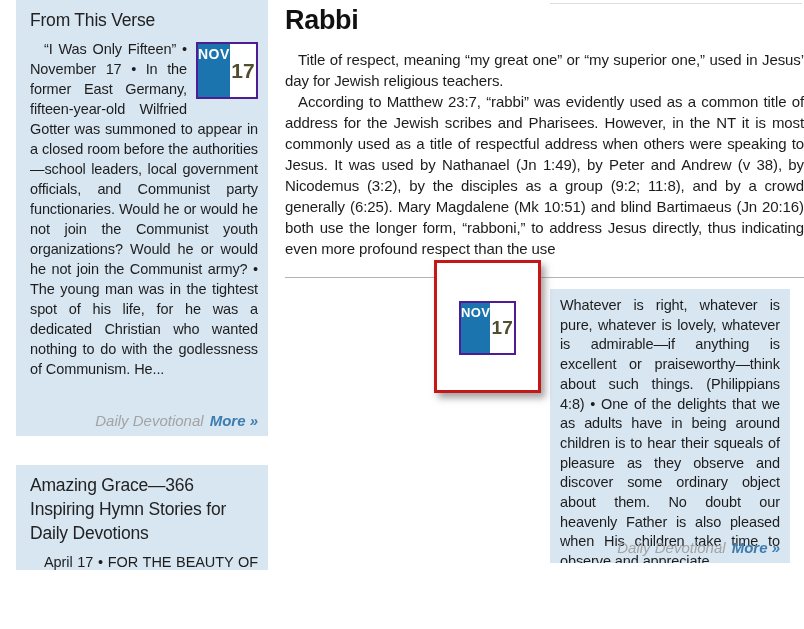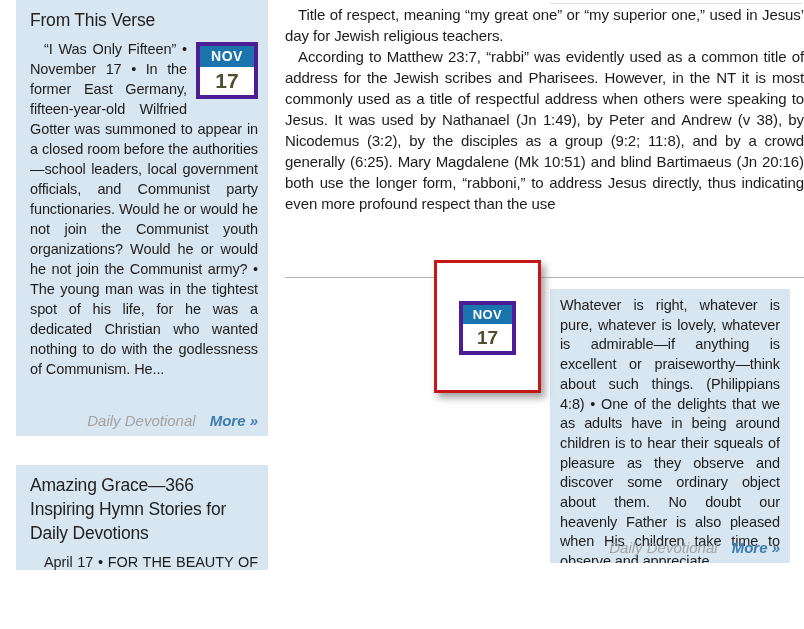--- a/index.html
+++ b/index.html
@@ -32,34 +32,34 @@
   }
   .just {
     text-align: justify;
     font-size: 14.5px; line-height: 20px; color: #1d1d1d;
     letter-spacing: -0.1px;
   }
   .indent { text-indent: 14px; }
 
   .panel-footer {
     position: absolute; right: 10px; bottom: 7px;
-    display: flex; gap: 14px; align-items: baseline;
+    display: flex; gap: 6px; align-items: baseline;
   }
   .src {
     font-style: italic; color: #a3a3a3; font-size: 15px;
   }
   .more {
     font-style: italic; font-weight: 700; color: #3d7cae; font-size: 15px;
     cursor: pointer; text-decoration: none;
   }
 
   
   .cal {
-    border: 4px solid #4c1d95; background: #ffffff;
-    display: flex; flex-direction: column;
+    border: 2px solid #4c1d95; background: #ffffff;
+    display: flex; flex-direction: row;
   }
   .cal-month {
     background: #1b74ad; color: #ffffff; text-align: center;
     font-weight: 700;
   }
   .cal-day {
     color: #514d2f; text-align: left; font-weight: 700;
     flex: 1; display: flex; align-items: center; justify-content: center;
   }
   .cal-side {
@@ -136,20 +136,21 @@
     </section>
 
     <section class="panel panel2">
       <h2>Amazing Grace—366 Inspiring Hymn Stories for Daily Devotions</h2>
       <p class="just indent">April 17 • FOR THE BEAUTY OF THE EARTH • Folliott S. Pierpoint, 1835–1917 •</p>
     </section>
 
   </aside>
 
   <main class="main">
+    <h1>Rabbi</h1>
     <p class="indent">Title of respect, meaning “my great one” or “my superior one,” used in Jesus’ day for Jewish religious teachers.</p>
     <p class="indent">According to Matthew 23:7, “rabbi” was evidently used as a common title of address for the Jewish scribes and Pharisees. However, in the NT it is most commonly used as a title of respectful address when others were speaking to Jesus. It was used by Nathanael (Jn 1:49), by Peter and Andrew (v 38), by Nicodemus (3:2), by the disciples as a group (9:2; 11:8), and by a crowd generally (6:25). Mary Magdalene (Mk 10:51) and blind Bartimaeus (Jn 20:16) both use the longer form, “rabboni,” to address Jesus directly, thus indicating even more profound respect than the use</p>
   </main>
 
   <div class="divider"></div>
 
   <div class="highlight-box">
     <div class="cal cal-main">
       <div class="cal-month">NOV</div>
       <div class="cal-day">17</div>

